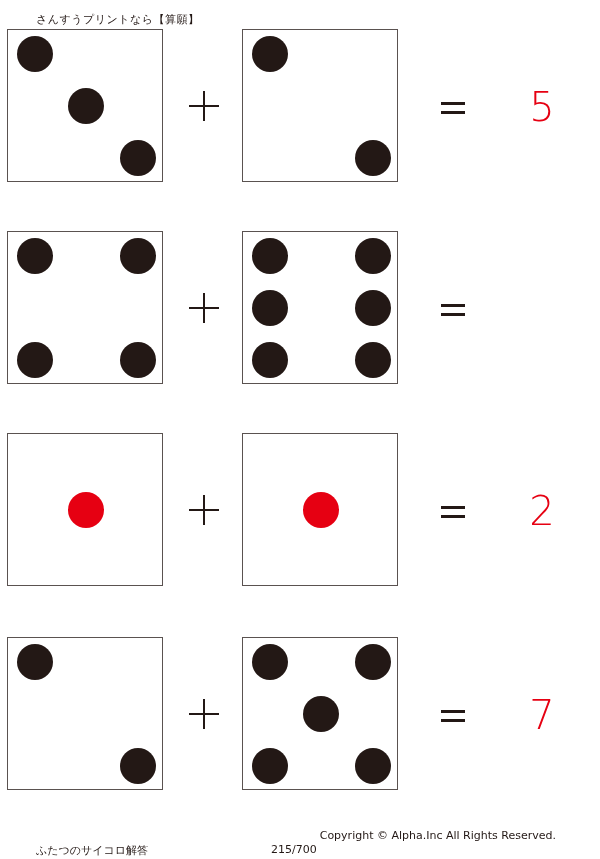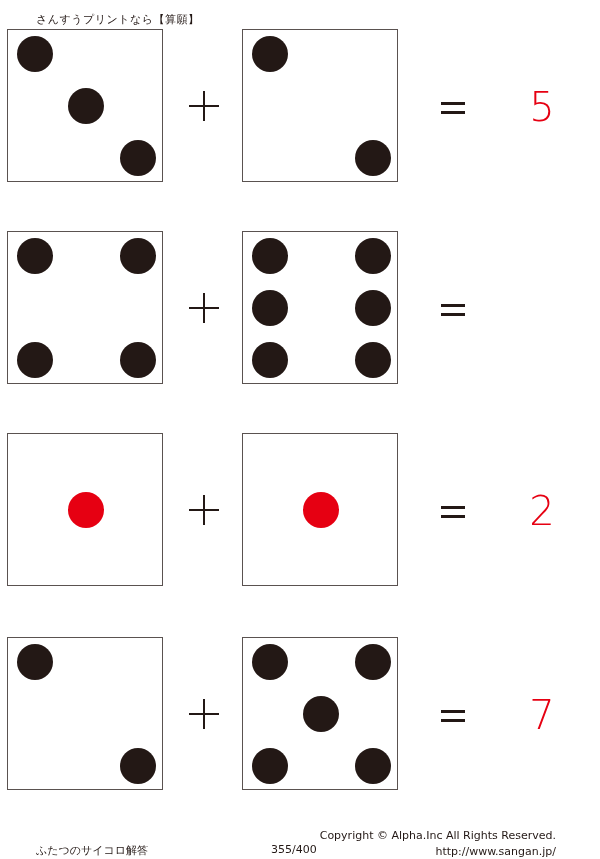--- a/index.html
+++ b/index.html
@@ -13,21 +13,21 @@
   .pip.red{background:#e60012;}
   .plus{position:absolute;left:189px;width:30px;height:30px;}
   .plus:before{content:"";position:absolute;left:0;top:14px;width:30px;height:2px;background:#231815;}
   .plus:after{content:"";position:absolute;left:14px;top:0;width:2px;height:30px;background:#231815;}
   .equals{position:absolute;left:441px;width:24px;height:12px;}
   .equals:before,.equals:after{content:"";position:absolute;left:0;width:24px;height:2.5px;background:#231815;}
   .equals:before{top:0;} .equals:after{top:9px;}
   .answer{position:absolute;left:500px;width:88px;text-align:center;font-family:"DejaVu Sans",sans-serif;font-weight:300;font-size:40px;color:#e60012;line-height:40px;letter-spacing:4px;}
   .footer-left{position:absolute;left:36px;top:843px;font-size:11px;color:#231815;}
   .footer-page{position:absolute;left:271px;top:843px;font-size:11px;color:#231815;}
-  .footer-right{position:absolute;right:44px;top:828px;font-size:11px;color:#231815;text-align:right;line-height:16px;}
+  .footer-right{position:absolute;right:44px;top:828px;font-size:11px;color:#231815;text-align:center;line-height:16px;}
 </style>
 </head>
 <body>
 
 <div class="header">さんすうプリントなら【算願】</div>
 
 <div id="rows">
     <div class="row" style="top: 29px;">
       <div class="die left">
         <div class="pip" style="left: 27px; top: 24px;"></div>
@@ -83,17 +83,16 @@
         <div class="pip" style="left: 27px; top: 128px;"></div>
         <div class="pip" style="left: 130px; top: 128px;"></div>
       </div>
       <div class="plus" style="top: 62px;"></div>
       <div class="equals" style="top: 73px;"></div>
       <div class="answer" style="top: 58px;">7</div>
     </div>
   </div>
 
 <div class="footer-left">ふたつのサイコロ解答</div>
-<div class="footer-page">355/400</div>
+<div class="footer-page">215/700</div>
 <div class="footer-right">
   <div>Copyright ©  Alpha.Inc All Rights Reserved.</div>
-  <div>http://www.sangan.jp/</div>
 </div>
 
 </body></html>

